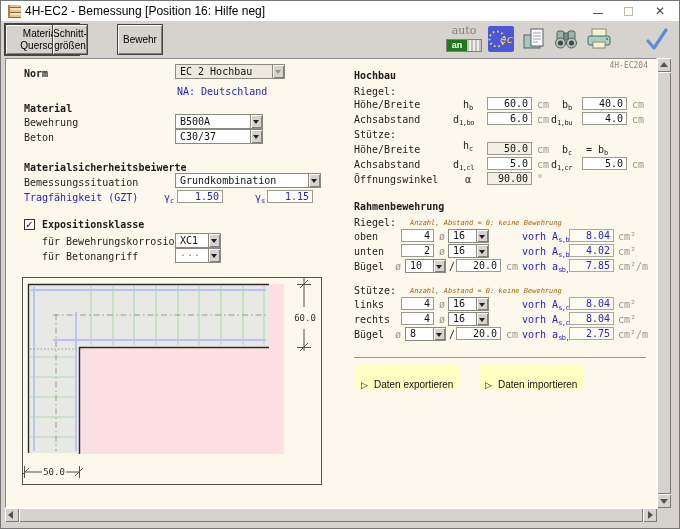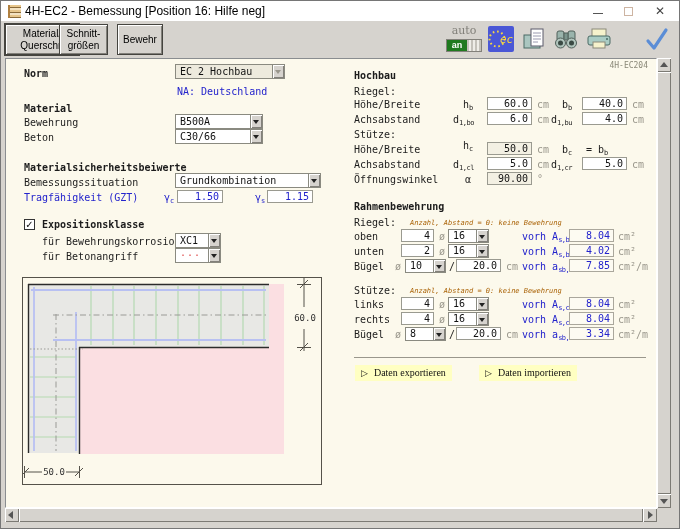--- a/index.html
+++ b/index.html
@@ -51,22 +51,22 @@
   .fld.res { background:#fdfbf2; border-color:#aaa79c; color:#2323cc; }
   .dd { position:absolute; height:15px; background:#ffffff; border:1px solid #8a8a80;
     font-family:"DejaVu Sans Mono",monospace; font-size:10px; line-height:13px; padding-left:4px; color:#111; white-space:nowrap;}
   .dd .arw { position:absolute; right:0; top:0; height:100%; width:12px; background:#d6d3ce;
     border-left:1px solid #8a8a80; box-shadow: inset 1px 1px 0 #fff, inset -1px -1px 0 #82807a; }
   .dd .arw::after { content:""; position:absolute; left:2px; top:5px; border:3px solid transparent; border-top:4px solid #222; }
   .dd.dis { background:#edeadd; } .dd.dis .arw::after { border-top-color:#99968c; }
   .red { color:#e05050; letter-spacing:1px; }
   #expo-check { position:absolute; left:18px; top:160px; width:11px; height:11px; background:#fff;
     border:1px solid #333; font-size:10px; line-height:10px; text-align:center; color:#111; }
-  .act-btn { position:absolute; height:16px; background:#ffffc2; font-family:Liberation Serif, serif;
-    font-size:10px; line-height:15px; padding:0 6px; color:#111; white-space:nowrap; }
+  .act-btn { position:absolute; height:16px; background:#ffffc2; font-family:Liberation Sans, sans-serif;
+    font-size:10px; line-height:15px; padding:12px 6px; color:#111; white-space:nowrap; }
   .act-btn .tri { font-size:9px; margin-right:6px; }
   .sep { position:absolute; height:1px; background:#9a978c; }
   
   .sb-track { position:absolute; background:#f1efe8; }
   .sb-btn, .sb-thumb { position:absolute; background:#d6d3ce;
     box-shadow: inset 1px 1px 0 #ffffff, inset -1px -1px 0 #7c7a74; }
   .arr { position:absolute; width:0; height:0; border:4px solid transparent; }
   .arr.up { left:3px; top:4px; border-bottom:5px solid #555; border-top:none; }
   .arr.down { left:3px; top:5px; border-top:5px solid #555; border-bottom:none; }
   .arr.left { left:3px; top:3px; border-right:5px solid #555; border-left:none; }
@@ -90,21 +90,21 @@
     <div class="wbtn" id="close-btn">
         <span>✕</span>
       </div>
   </div>
 
   <div id="toolbar">
     <div class="tab active" style="left:4px;width:74px">
       <div>Material/</div>
       <div>Querschn</div>
     </div>
-    <div class="tab" style="left:58px;width:49px">
+    <div class="tab" style="left:51px;width:36px">
       <div>Schnitt-</div>
       <div>größen</div>
     </div>
     <div class="tab" style="left:116px;width:46px">
       <div>Bewehr</div>
     </div>
 
     <div id="auto-group">
       <div id="auto-caption">auto</div>
       <div id="auto-toggle">
@@ -164,21 +164,21 @@
     <span class="lbl blue" style="left:171px;top:27px">NA: Deutschland</span>
 
     <span class="lbl hd" style="left:18px;top:44px">Material</span>
     <span class="lbl" style="left:18px;top:58px">Bewehrung</span>
     <div class="dd" style="left:169px;top:55px;width:88px">
       <span>B500A</span>
       <span class="arw"></span>
     </div>
     <span class="lbl" style="left:18px;top:73px">Beton</span>
     <div class="dd" style="left:169px;top:70px;width:88px">
-      <span>C30/66</span>
+      <span>C30/37</span>
       <span class="arw"></span>
     </div>
 
     <span class="lbl hd" style="left:18px;top:103px">Materialsicherheitsbeiwerte</span>
     <span class="lbl" style="left:18px;top:118px">Bemessungssituation</span>
     <div class="dd" style="left:169px;top:114px;width:146px">
       <span>Grundkombination</span>
       <span class="arw"></span>
     </div>
     <span class="lbl blue" style="left:18px;top:133px">Tragfähigkeit (GZT)</span>
@@ -358,21 +358,21 @@
     <span class="lbl" style="left:348px;top:270px">Bügel</span>
     <span class="lbl grey" style="left:389px;top:270px">ø</span>
     <div class="dd" style="left:399px;top:268px;width:41px;height:14px;line-height:12px">
       <span>8</span>
       <span class="arw"></span>
     </div>
     <span class="lbl" style="left:443px;top:270px">/</span>
     <span class="fld" style="left:450px;top:268px;width:45px">20.0</span>
     <span class="lbl grey" style="left:500px;top:270px">cm</span>
     <span class="lbl blue" style="left:516px;top:270px"><span>vorh a</span><sub class="sb">sb,c</sub></span>
-    <span class="fld res" style="left:563px;top:268px;width:45px">3.34</span>
+    <span class="fld res" style="left:563px;top:268px;width:45px">2.75</span>
     <span class="lbl grey" style="left:612px;top:270px">cm²/m</span>
 
     <div class="sep" style="left:348px;top:298px;width:292px"></div>
 
     <div class="act-btn" style="left:349px;top:306px">
       <span class="tri">▷</span><span>Daten exportieren</span>
     </div>
     <div class="act-btn" style="left:473px;top:306px">
       <span class="tri">▷</span><span>Daten importieren</span>
     </div>

